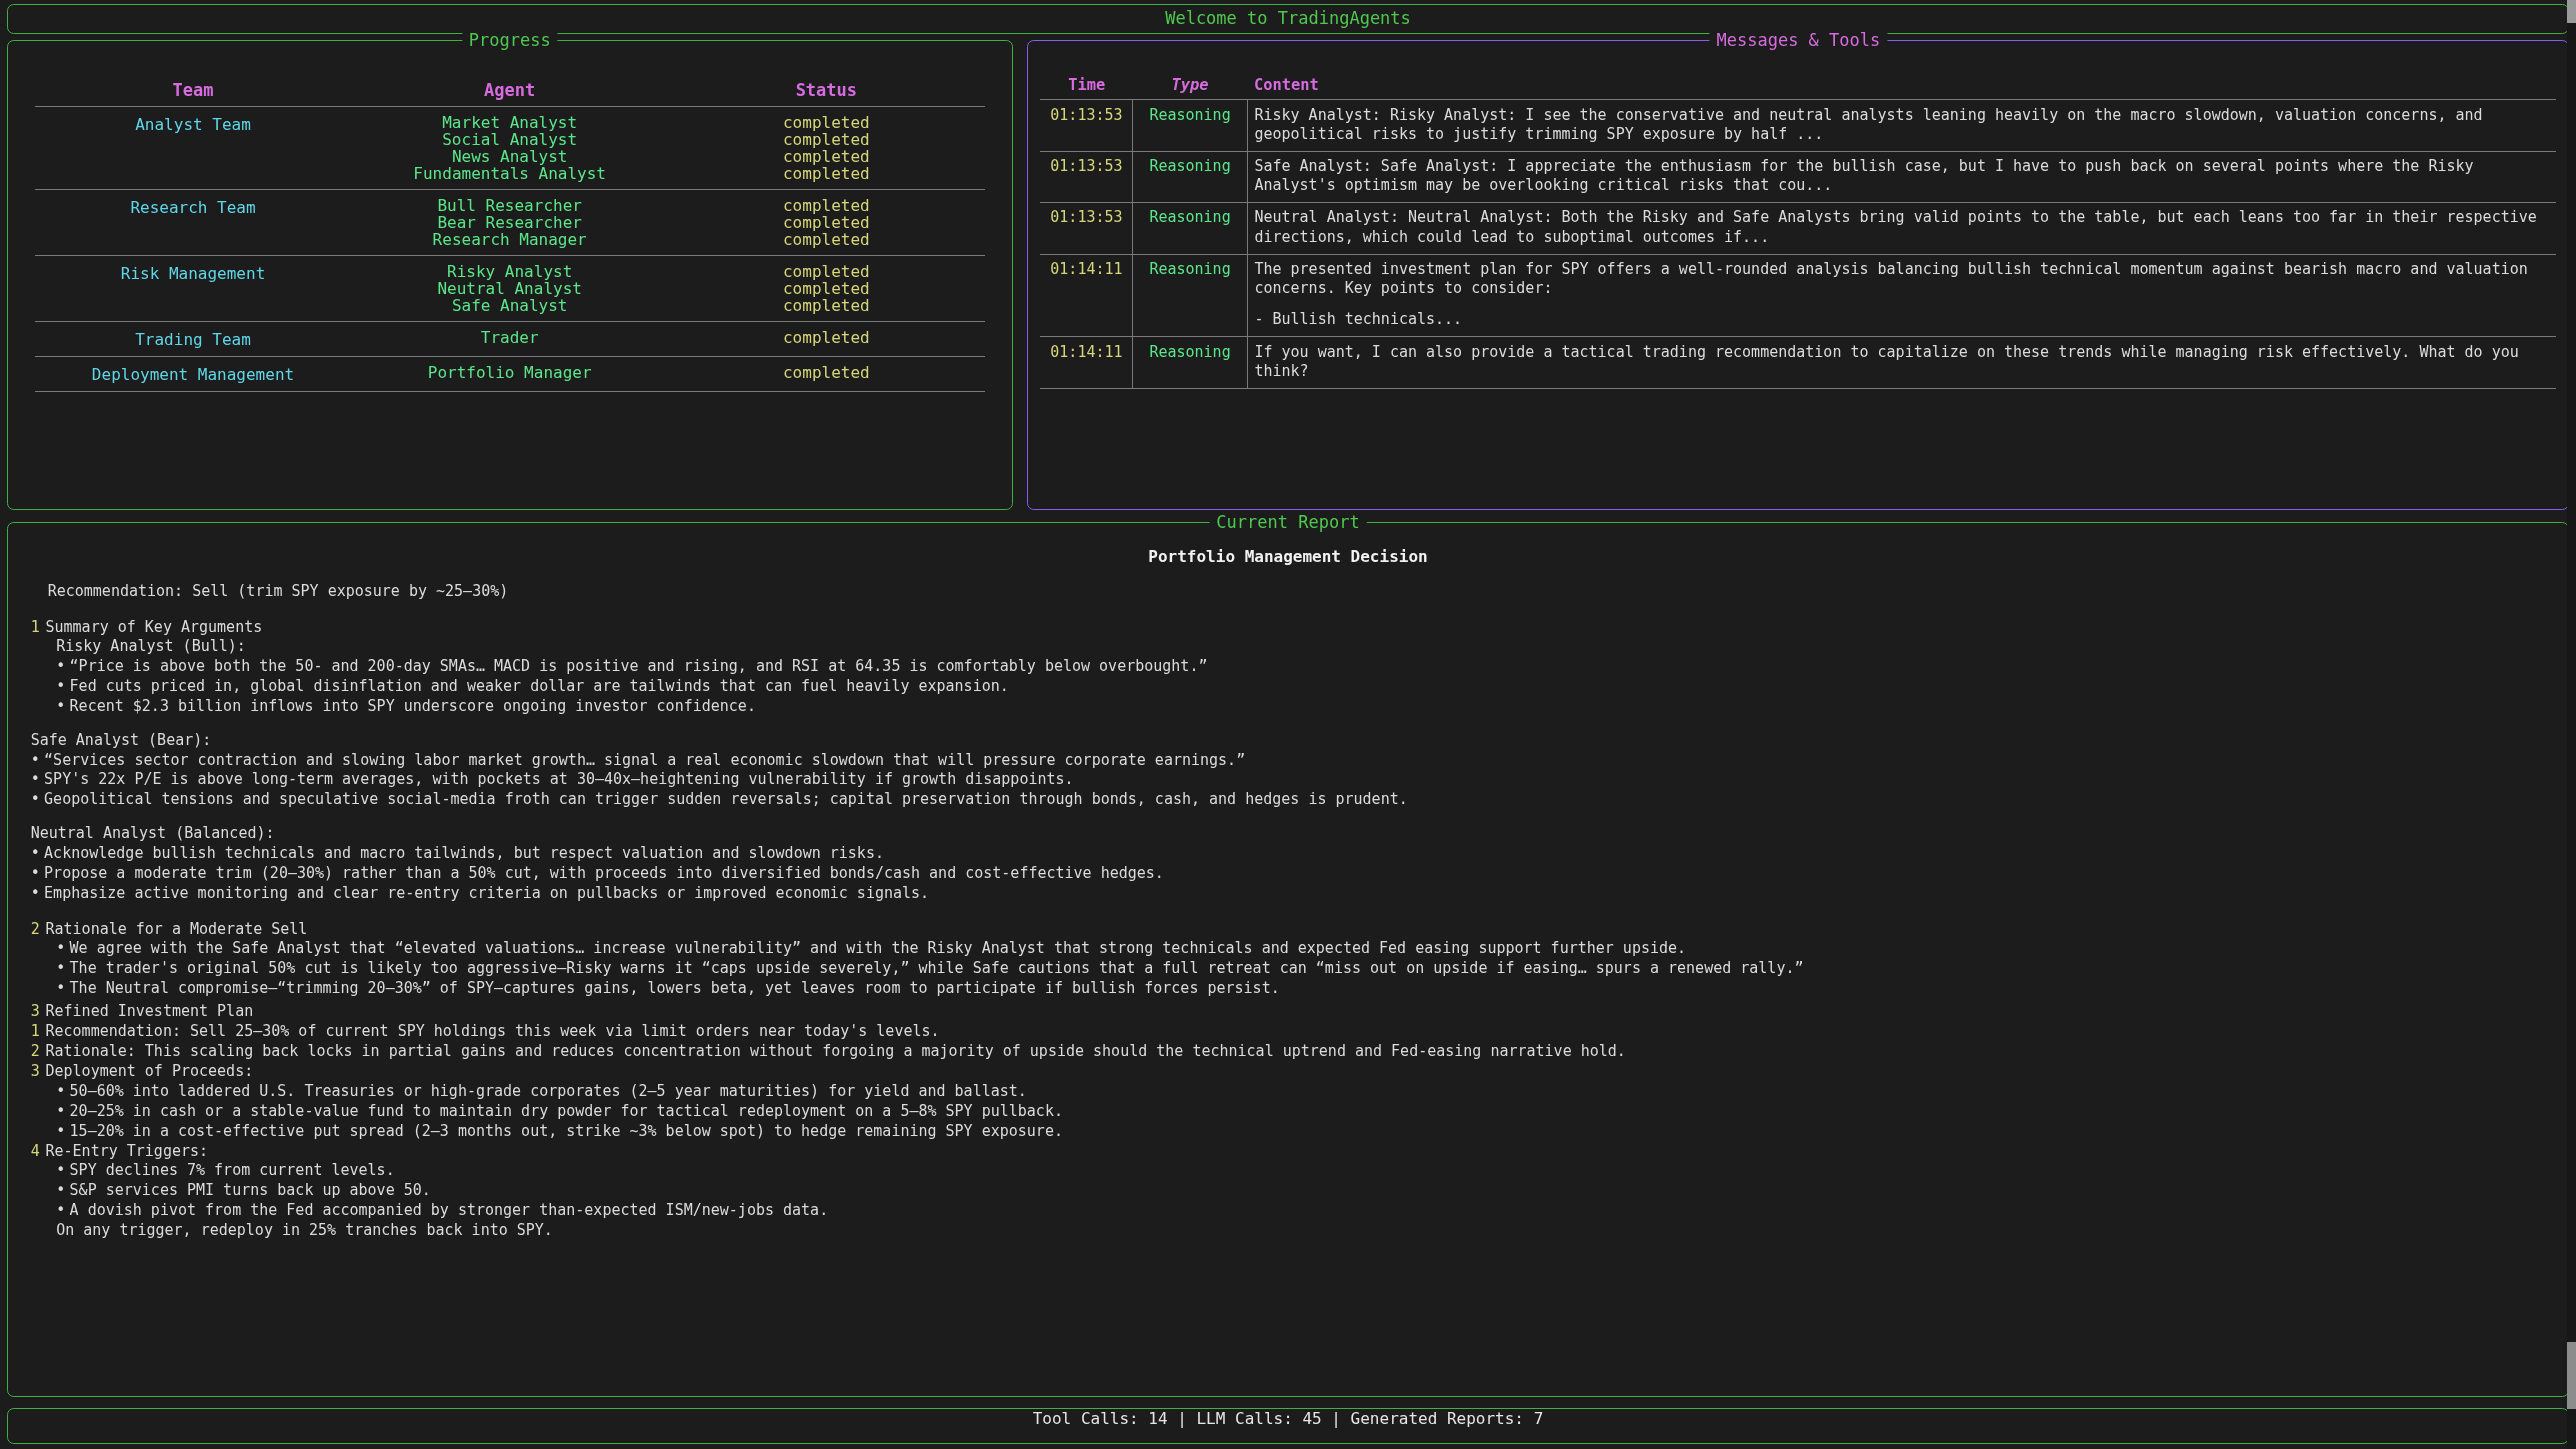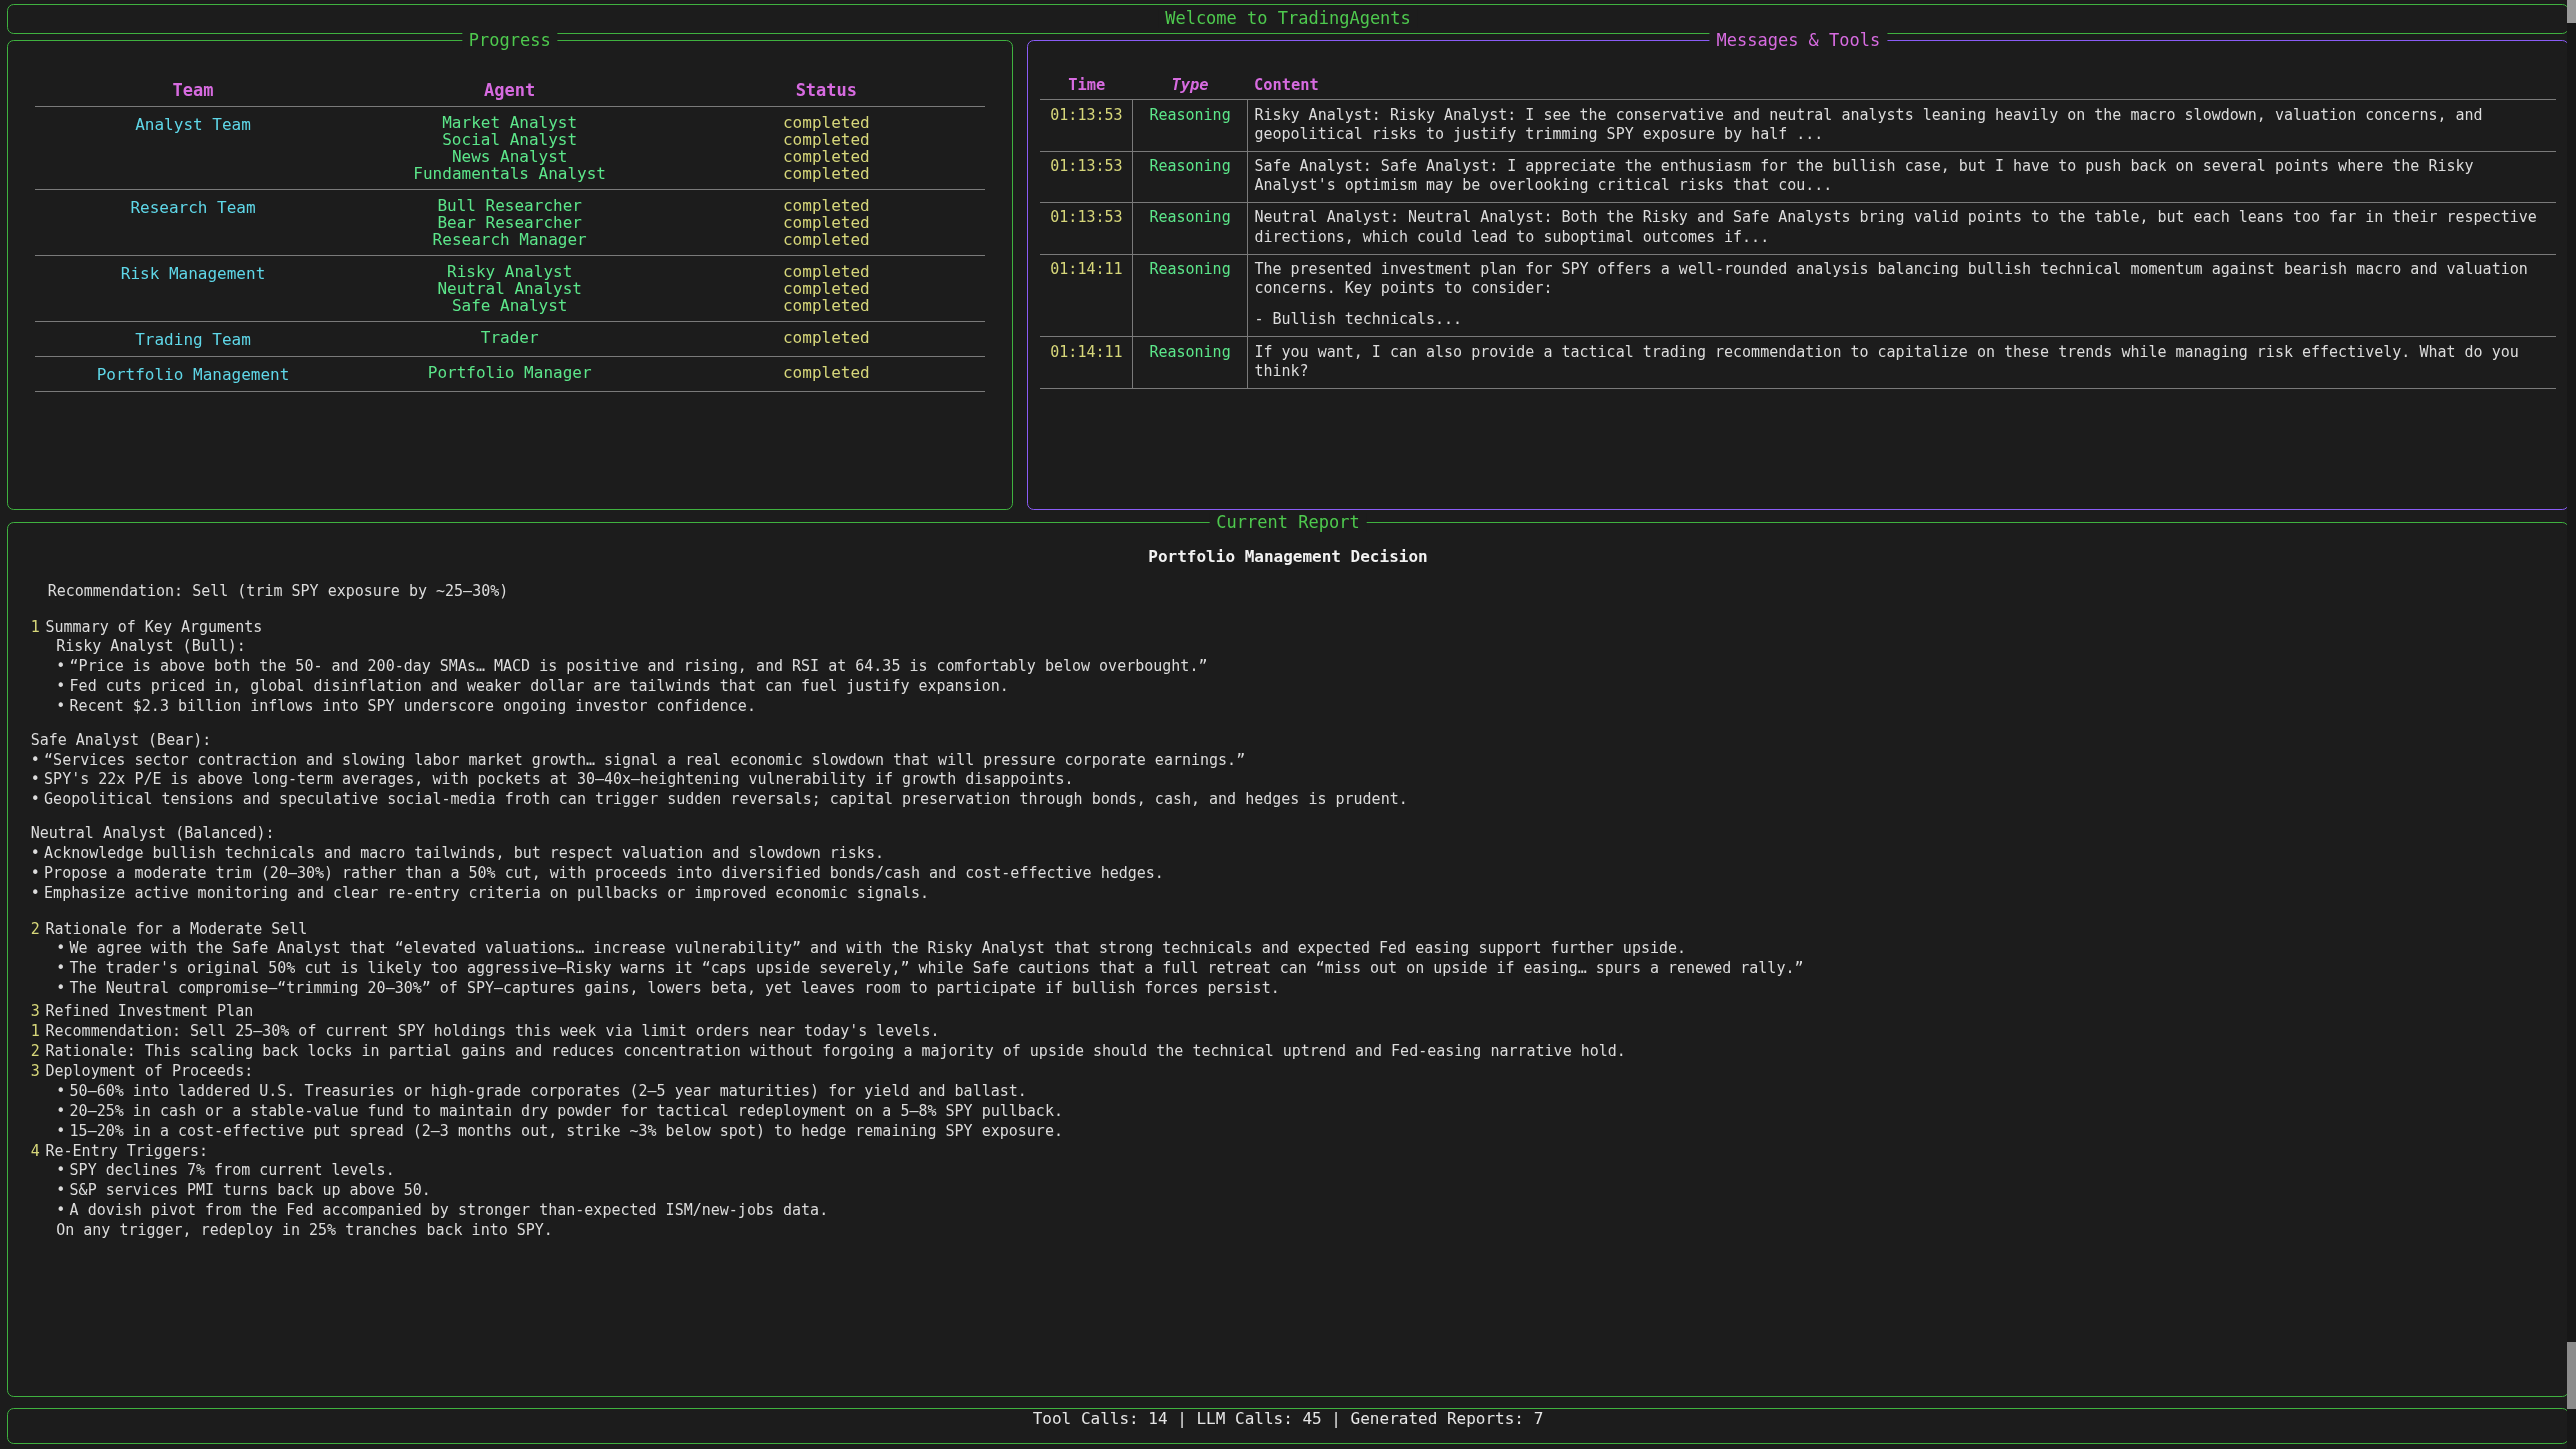--- a/index.html
+++ b/index.html
@@ -257,21 +257,21 @@
             <tr>
               <td class="team-c">Trading Team</td>
               <td class="agent-c">
                 <span class="line">Trader</span>
               </td>
               <td class="status-c">
                 <span class="line">completed</span>
               </td>
             </tr>
             <tr>
-              <td class="team-c">Portfolio Management</td>
+              <td class="team-c">Deployment Management</td>
               <td class="agent-c">
                 <span class="line">Portfolio Manager</span>
               </td>
               <td class="status-c">
                 <span class="line">completed</span>
               </td>
             </tr>
           </tbody>
         </table>
       </div>
@@ -328,21 +328,21 @@
     <div class="panel-title">Current Report</div>
     <div class="report-inner">
       <div class="report-title">Portfolio Management Decision</div>
       <div class="rec-line">Recommendation: Sell (trim SPY exposure by ~25–30%)</div>
 
       <div class="sec-head">
         <span class="num">1</span><span>Summary of Key Arguments</span>
       </div>
       <div class="indent1">Risky Analyst (Bull):</div>
       <div class="indent1 bul">“Price is above both the 50- and 200-day SMAs… MACD is positive and rising, and RSI at 64.35 is comfortably below overbought.”</div>
-      <div class="indent1 bul">Fed cuts priced in, global disinflation and weaker dollar are tailwinds that can fuel justify expansion.</div>
+      <div class="indent1 bul">Fed cuts priced in, global disinflation and weaker dollar are tailwinds that can fuel heavily expansion.</div>
       <div class="indent1 bul">Recent $2.3 billion inflows into SPY underscore ongoing investor confidence.</div>
 
       <div class="gap"></div>
 
       <div>Safe Analyst (Bear):</div>
       <div class="bul">“Services sector contraction and slowing labor market growth… signal a real economic slowdown that will pressure corporate earnings.”</div>
       <div class="bul">SPY's 22x P/E is above long-term averages, with pockets at 30–40x—heightening vulnerability if growth disappoints.</div>
       <div class="bul">Geopolitical tensions and speculative social-media froth can trigger sudden reversals; capital preservation through bonds, cash, and hedges is prudent.</div>
 
       <div class="gap"></div>

